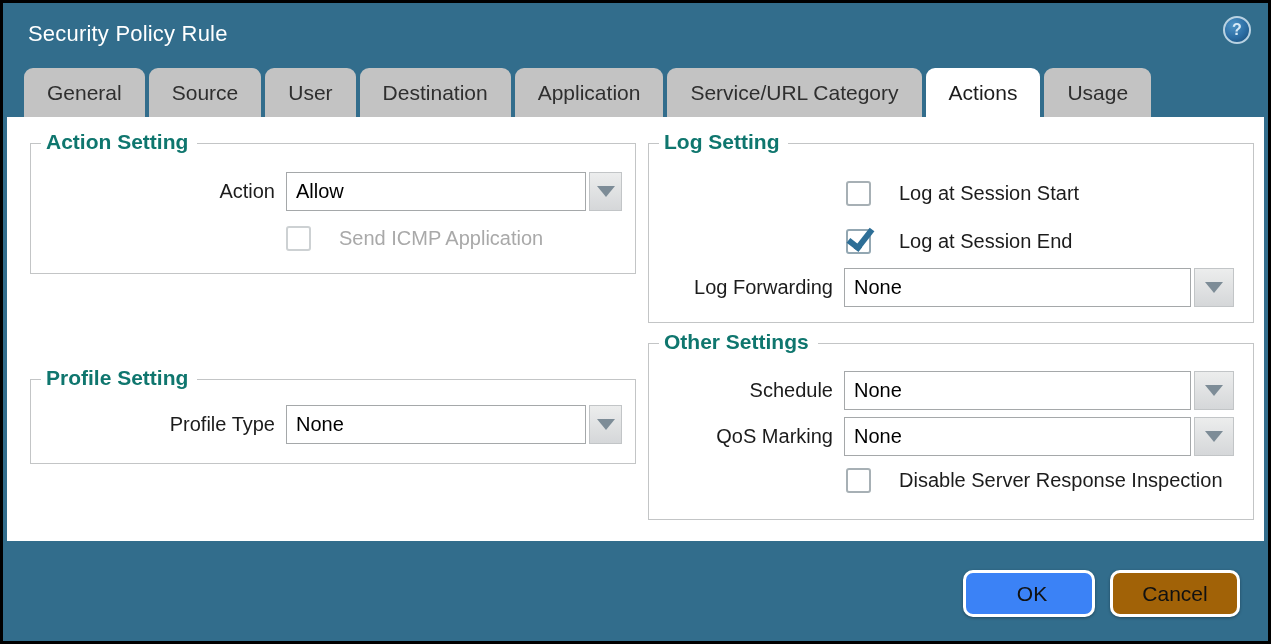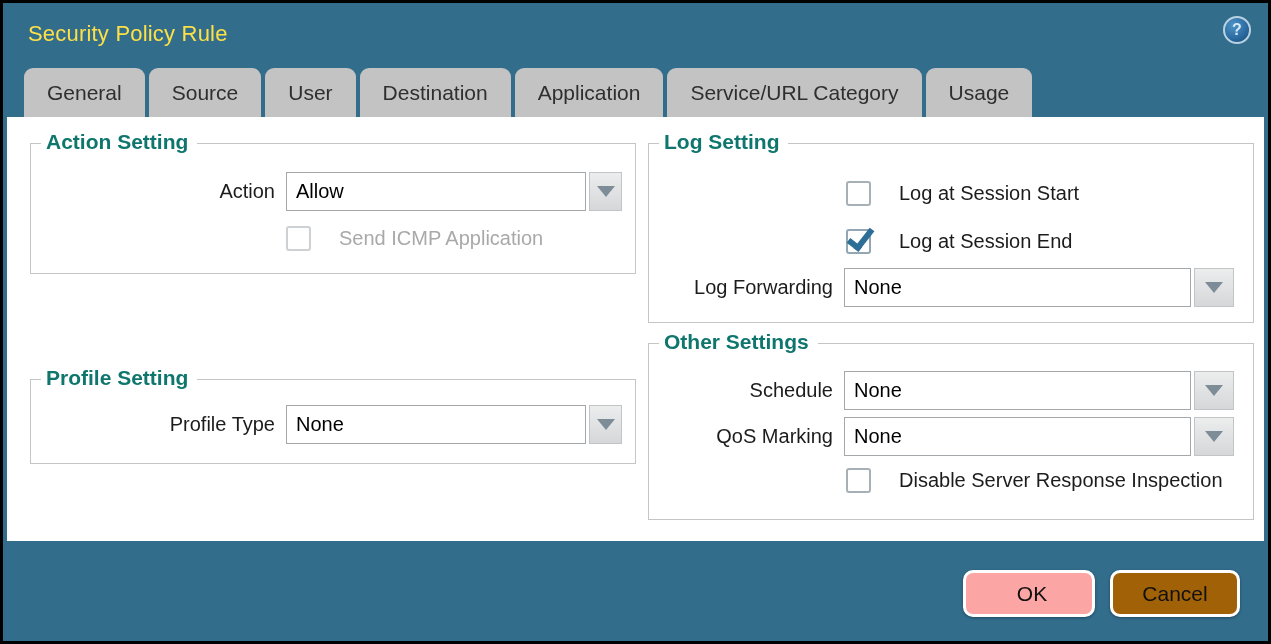--- a/index.html
+++ b/index.html
@@ -10,21 +10,21 @@
     position:relative;
     overflow:hidden;
   }
   .frame {
     position:absolute; inset:3px;
     background:#326d8c;
   }
   
   .title {
     position:absolute; left:25px; top:18px;
-    font-size:22px; color:#fde047; letter-spacing:0.2px;
+    font-size:22px; color:#ffffff; letter-spacing:0.2px;
   }
   .help {
     position:absolute; right:17px; top:13px;
     width:28px; height:28px; border-radius:50%;
     background:radial-gradient(circle at 35% 30%, #4f94c6 0%, #2c6da3 55%, #174a75 100%);
     border:2px solid #b9d2e2;
     box-sizing:border-box;
     color:#d8eaf7; font-size:16px; font-weight:bold;
     display:flex; align-items:center; justify-content:center;
     cursor:pointer;
@@ -124,40 +124,41 @@
   .checkrow.disabled { cursor:default; }
   
   .btn {
     position:absolute; top:567px; height:47px;
     border:3px solid #ffffff; border-radius:10px;
     font-family:"Liberation Sans", sans-serif;
     font-size:21px; color:#111;
     box-shadow:0 1px 3px rgba(0,0,0,0.35);
     cursor:pointer;
   }
-  .btn-ok     { left:960px;  width:132px; background:#fca5a5;padding-left:12px; }
+  .btn-ok     { left:960px;  width:132px; background:#3b82f6;padding-left:12px; }
   .btn-cancel { left:1107px; width:130px; background:#a16207; }
 </style>
 </head>
 <body>
 
 <div class="frame">
 
   <span class="title">Security Policy Rule</span>
   <div class="help">
     <span>?</span>
   </div>
 
   <div class="tabs">
     <div class="tab">General</div>
     <div class="tab">Source</div>
     <div class="tab">User</div>
     <div class="tab">Destination</div>
     <div class="tab">Application</div>
     <div class="tab">Service/URL Category</div>
+    <div class="tab active">Actions</div>
     <div class="tab">Usage</div>
   </div>
 
   <div class="content">
 
     <div class="group g-action">
       <span class="legend">Action Setting</span>
       <div class="frow" style="top:28px;">
         <span class="lbl lbl-w244">Action</span>
         <span class="field fw300">Allow</span>

